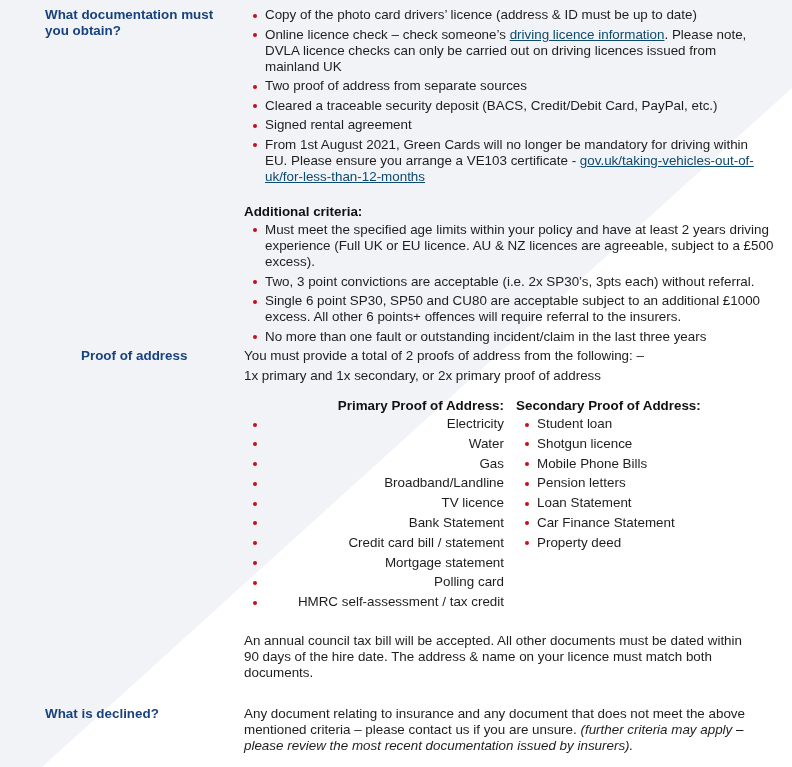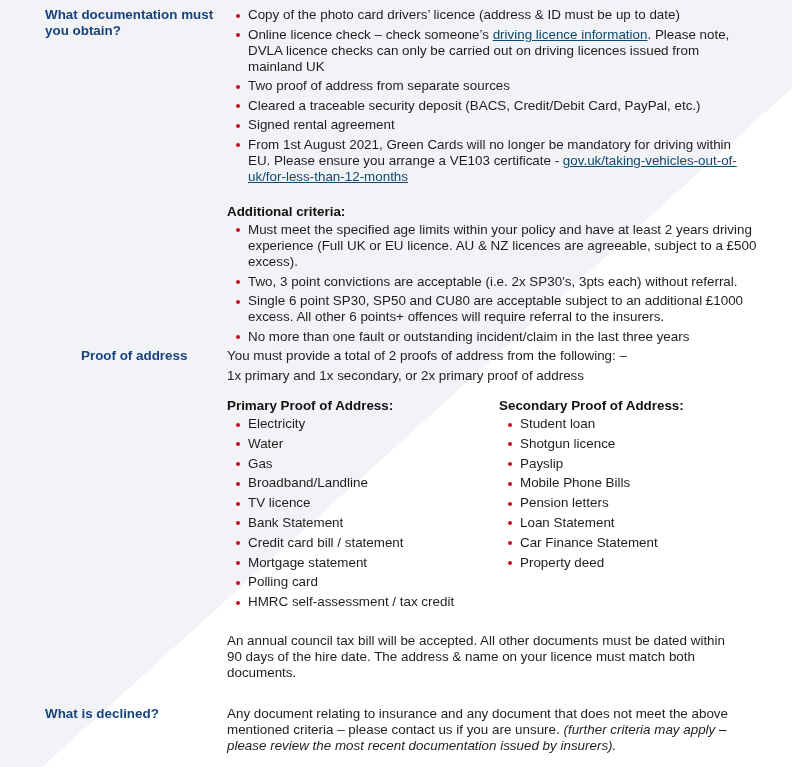--- a/index.html
+++ b/index.html
@@ -9,33 +9,33 @@
     font-family: "Liberation Sans", "DejaVu Sans", sans-serif;
     color: #1e1e1e;
     font-size: 13.4px;
   }
   .bg { position: absolute; left: 0; top: 0; width: 792px; height: 767px; z-index: 0; }
   .page { position: relative; z-index: 1; }
   .label {
     position: absolute; left: 45px; width: 170px;
     color: #17427e; font-weight: bold; font-size: 13.4px; line-height: 16px;
   }
-  .content { position: absolute; left: 227px; width: 530px; line-height: 16px; }
+  .content { position: absolute; left: 244px; width: 530px; line-height: 16px; }
   ul.bul { list-style: none; margin: 0; padding: 0 0 0 21px; }
   ul.bul li { position: relative; margin: 0 0 3.6px 0; }
   ul.bul li::before {
     content: ""; position: absolute; left: -12px; top: 6.5px;
     width: 4px; height: 4px; border-radius: 50%; background: #c0101a;
   }
   a.lnk { color: #0c4a6e; text-decoration: underline; }
   .subhead { font-weight: bold; color: #111; margin: 0 0 2px 0; }
   .para { margin: 0; }
   .cols { position: relative; }
   .col { position: absolute; top: 0; }
-  .col1 { left: 0; width: 260px; }
+  .col1 { left: 0; width: 260px; text-align: right; }
   .col2 { left: 272px; width: 250px; }
   .col ul.bul li { margin-bottom: 3.8px; }
   em { font-style: italic; }
 </style>
 </head>
 <body>
 
 <svg class="bg" viewBox="0 0 792 767" preserveAspectRatio="none">
   <polygon points="0,0 792,0 792,88 42,767 0,767" fill="#f2f3f7"></polygon>
 </svg>
@@ -79,21 +79,20 @@
             <li>Mortgage statement</li>
             <li>Polling card</li>
             <li>HMRC self-assessment / tax credit</li>
           </ul>
       </div>
       <div class="col col2">
         <div class="subhead">Secondary Proof of Address:</div>
         <ul class="bul" id="secondary-list">
             <li>Student loan</li>
             <li>Shotgun licence</li>
-            <li>Payslip</li>
             <li>Mobile Phone Bills</li>
             <li>Pension letters</li>
             <li>Loan Statement</li>
             <li>Car Finance Statement</li>
             <li>Property deed</li>
           </ul>
       </div>
     </div>
     <p class="para" style="margin-top:3px; width:515px;">An annual council tax bill will be accepted. All other documents must be dated within 90 days of the hire date. The address &amp; name on your licence must match both documents.</p>
   </div>

